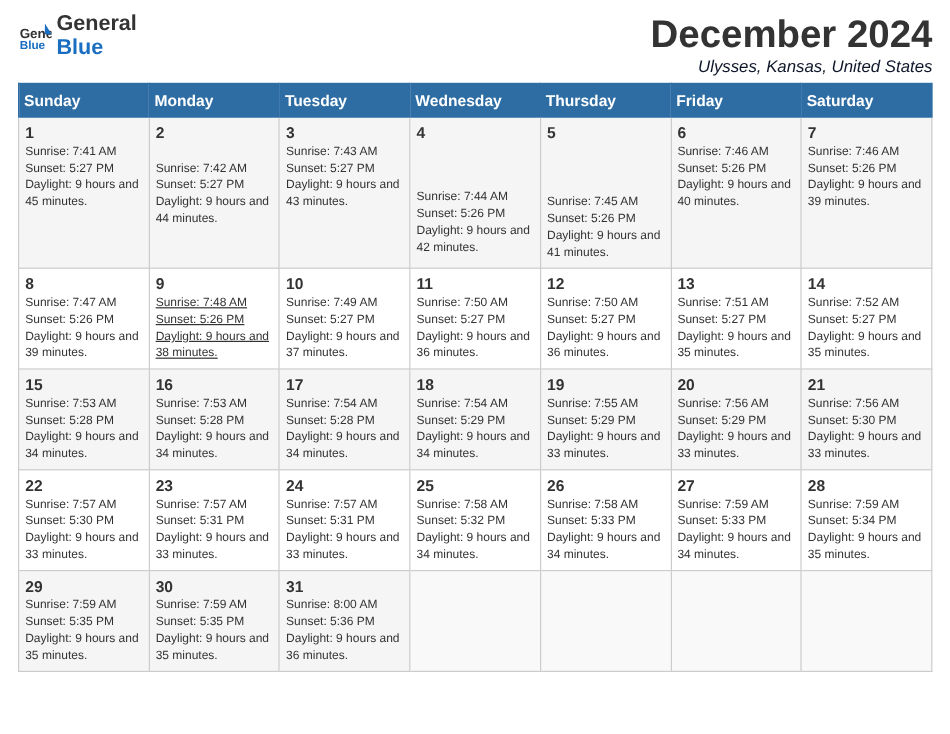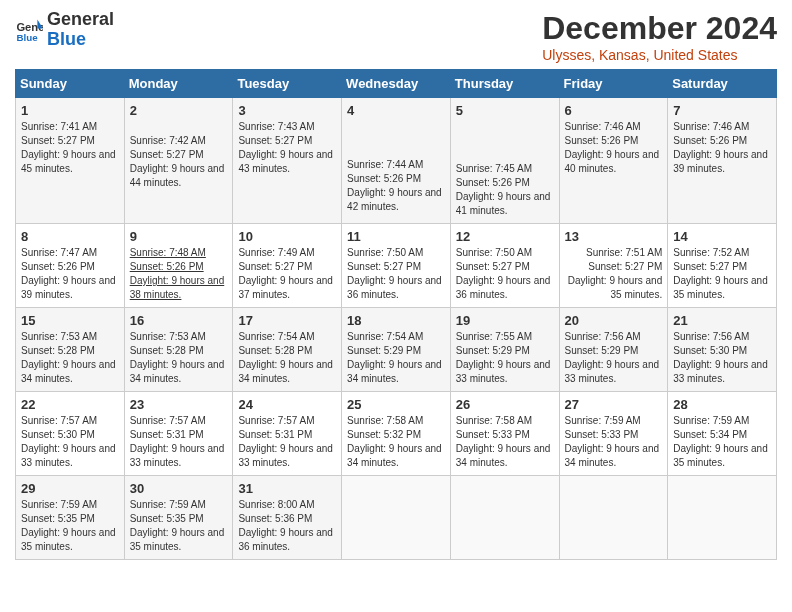--- a/index.html
+++ b/index.html
@@ -25,29 +25,31 @@
       font-size: 18px;
       font-weight: bold;
       color: #333;
       line-height: 1.1;
     }
     .logo-icon {
       width: 28px;
       height: 28px;
     }
     .title-area {
+      text-align: right;
     }
     .main-title {
       font-size: 32px;
       font-weight: bold;
       color: #333;
     }
     .subtitle {
       font-size: 14px;
-      color: #c2410c;
+      color: #0f172a;
+      font-style: italic;
     }
     table {
       width: 100%;
       border-collapse: collapse;
       table-layout: fixed;
     }
     thead tr th {
       background-color: #2e6da4;
       color: #fff;
       font-size: 13px;
@@ -192,21 +194,21 @@
 Daylight: 9 hours and 36 minutes.</div>
         </td>
         <td>
           <span class="day-num">12</span>
           <div class="cell-text" style="white-space: pre-line;">Sunrise: 7:50 AM
 Sunset: 5:27 PM
 Daylight: 9 hours and 36 minutes.</div>
         </td>
         <td>
           <span class="day-num">13</span>
-          <div class="cell-text" style="white-space: pre-line; text-align: right;">Sunrise: 7:51 AM
+          <div class="cell-text" style="white-space: pre-line;">Sunrise: 7:51 AM
 Sunset: 5:27 PM
 Daylight: 9 hours and 35 minutes.</div>
         </td>
         <td>
           <span class="day-num">14</span>
           <div class="cell-text" style="white-space: pre-line;">Sunrise: 7:52 AM
 Sunset: 5:27 PM
 Daylight: 9 hours and 35 minutes.</div>
         </td>
       </tr>

